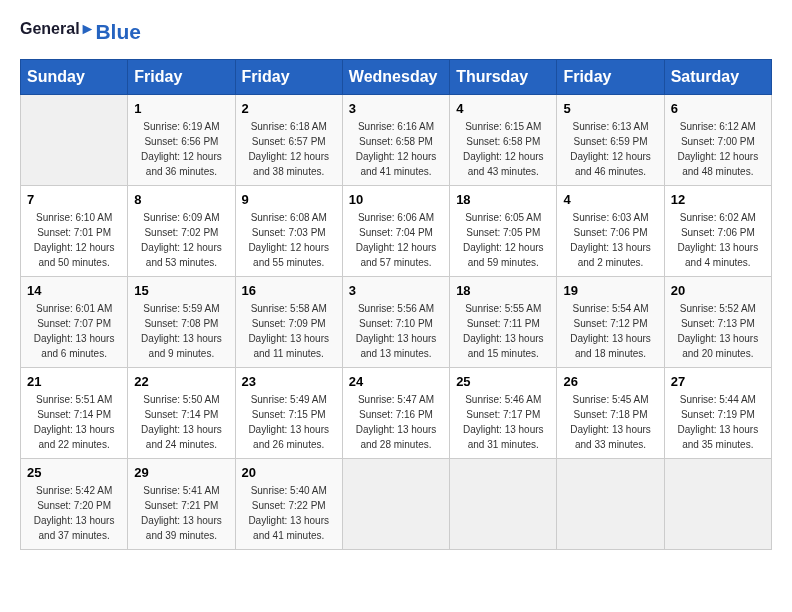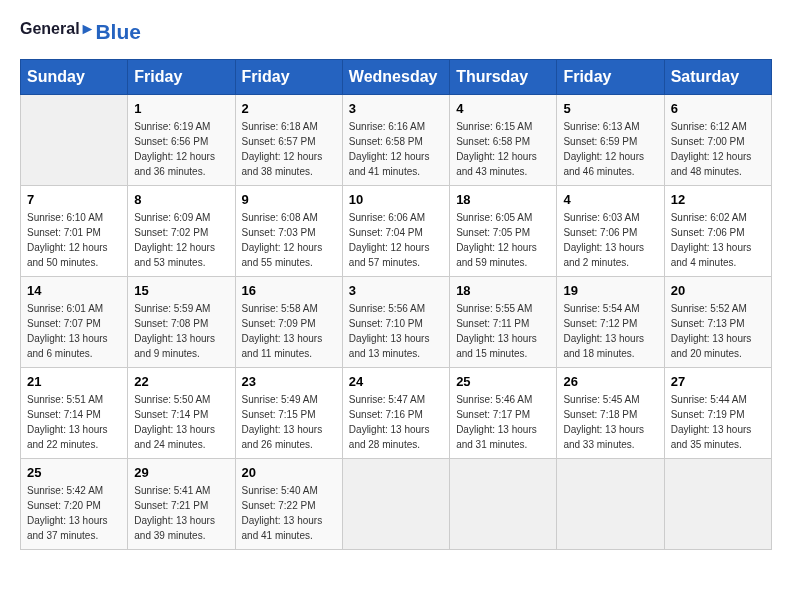--- a/index.html
+++ b/index.html
@@ -58,20 +58,21 @@
     tbody tr td .day-number {
       font-weight: bold;
       font-size: 13px;
       margin-bottom: 3px;
       display: block;
     }
     tbody tr td .day-info {
       font-size: 10px;
       color: #333;
       line-height: 1.5;
+      text-align: center;
     }
     tbody tr:nth-child(odd) td {
       background: #f9f9f9;
     }
     tbody tr:nth-child(even) td {
       background: #ffffff;
     }
     .empty {
       background: #f0f0f0 !important;
     }

